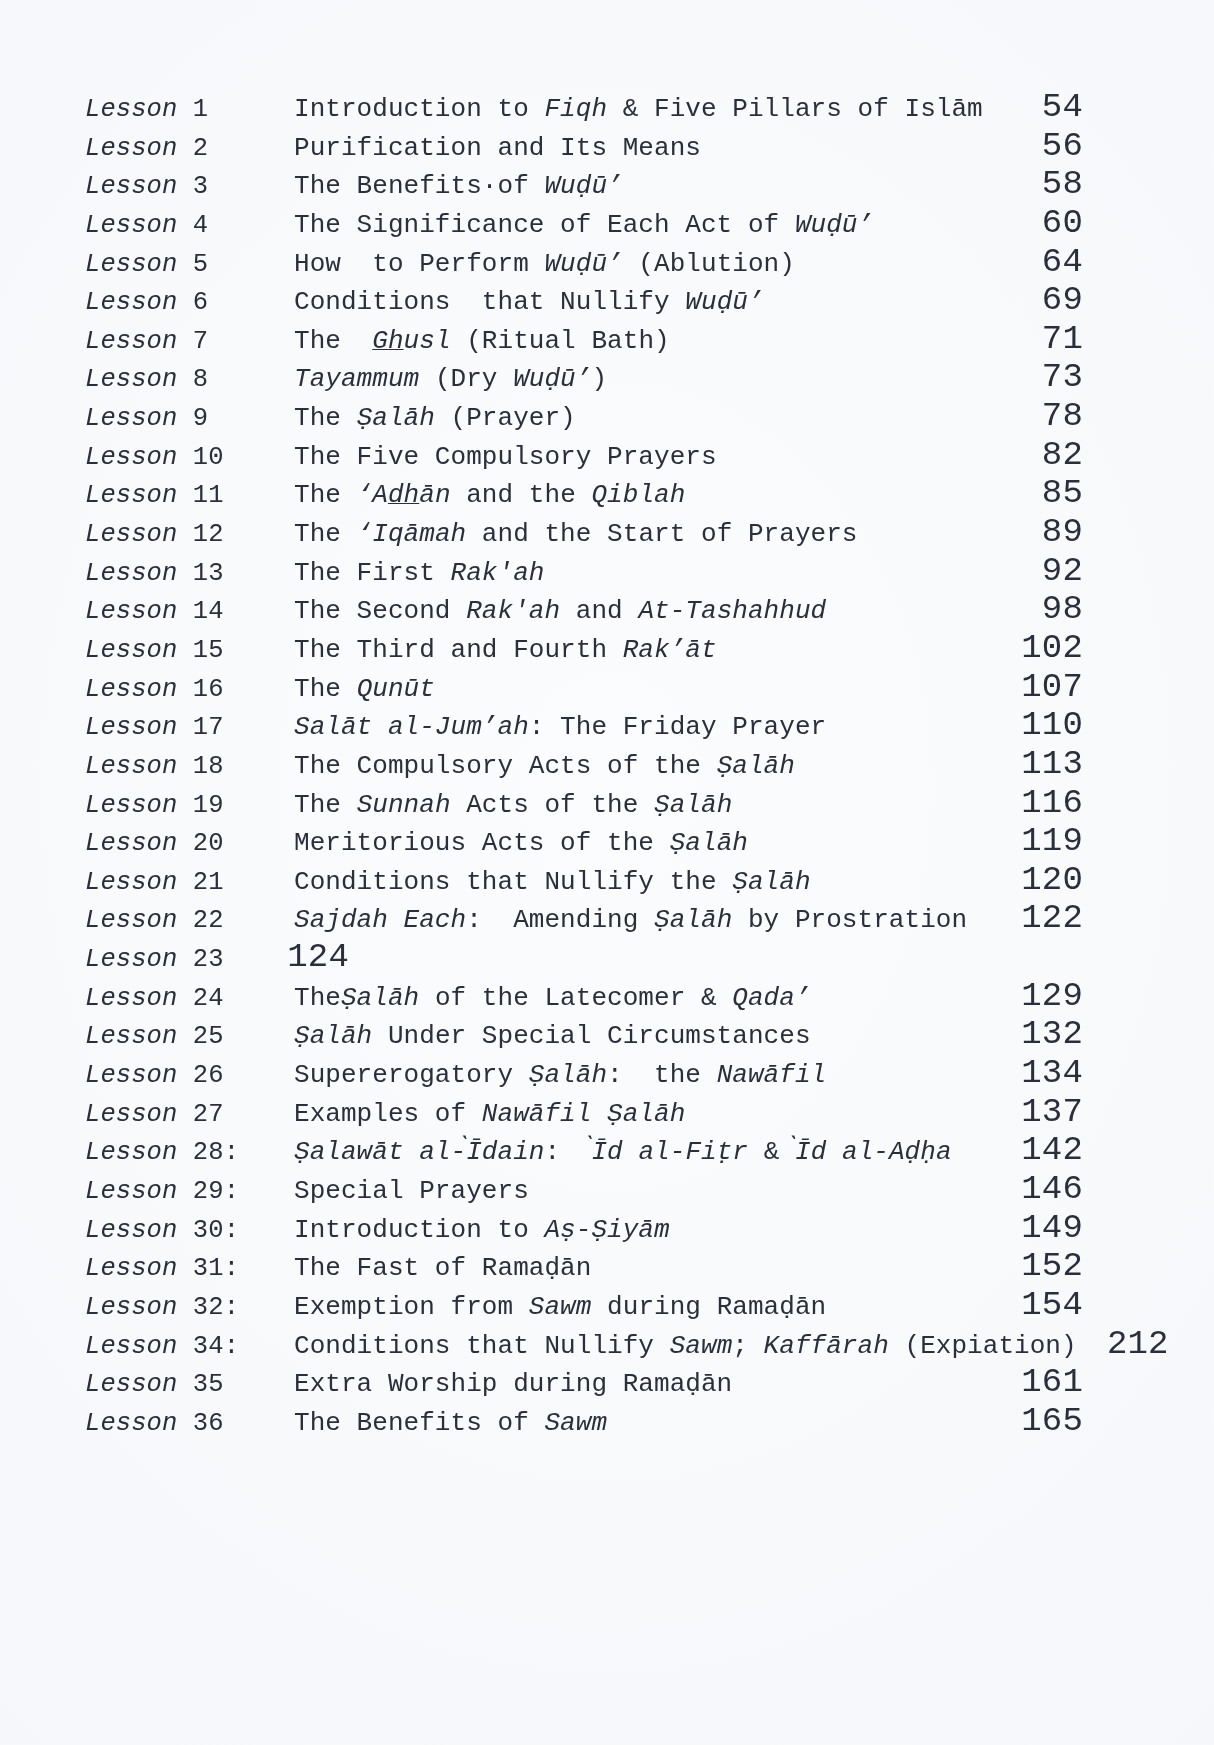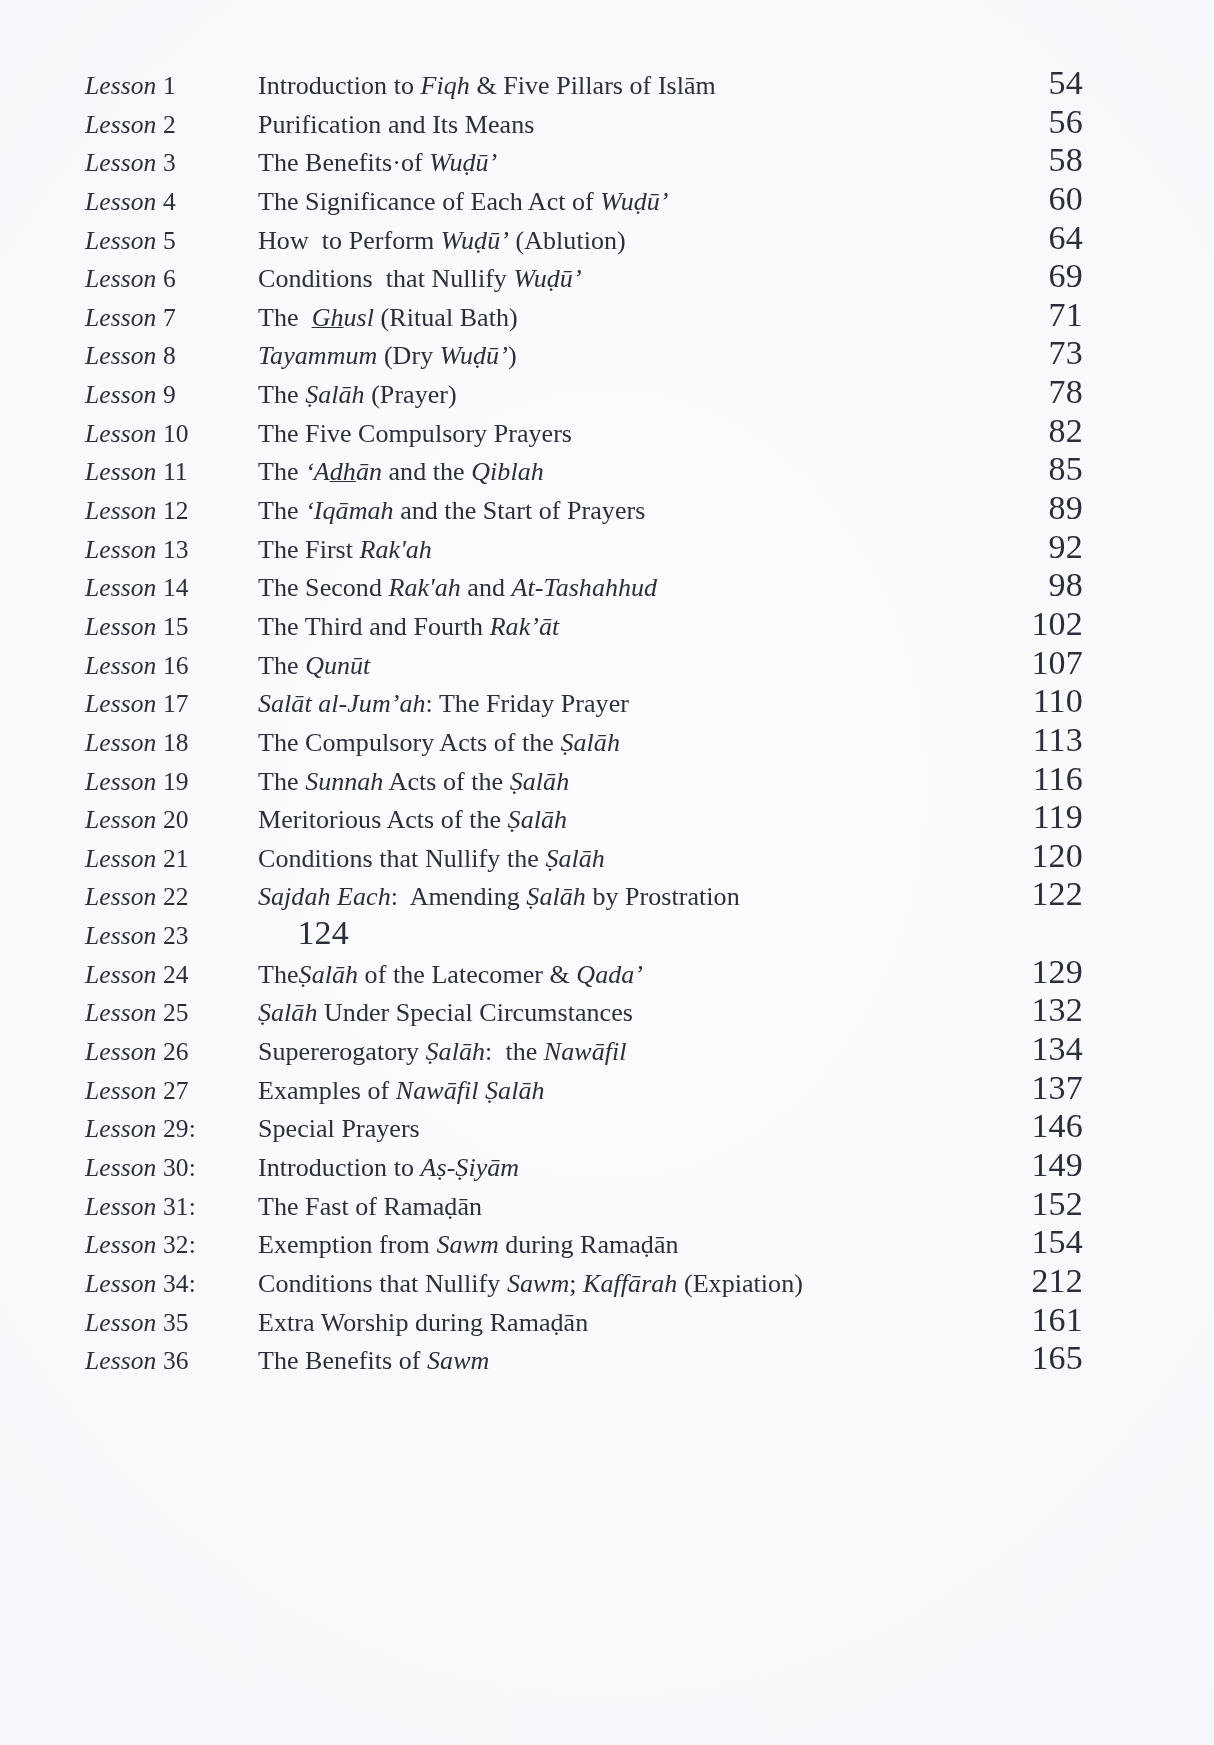--- a/index.html
+++ b/index.html
@@ -21,22 +21,23 @@
     width: 1214px;
     height: 1745px;
     background:
       radial-gradient(ellipse 140% 120% at 50% 45%, #fbfcfd 0%, #f6f7fa 62%, #eef0f5 100%);
     box-sizing: border-box;
   }
 
   .toc {
     position: absolute;
     left: 85px;
-    top: 64px;
+    top: 88px;
     width: 1010px;
+    font-family: Liberation Mono, monospace;
   }
 
   .toc-row {
     display: flex;
     align-items: baseline;
     height: 38.65px;
     white-space: nowrap;
   }
 
   .lesson-label {
@@ -49,20 +50,21 @@
   }
   .lesson-label .num {
     font-style: normal;
   }
 
   .entry-title {
     flex: 1 1 auto;
     font-size: 26px;
     padding-left: 1px;
     letter-spacing: 0.05px;
+    margin-left: 36px;
   }
   .entry-title i {
     font-style: italic;
   }
   .entry-title u {
     text-decoration: underline;
     text-decoration-thickness: 1px;
     text-underline-offset: 1px;
   }
 
@@ -207,20 +209,25 @@
         <div class="lesson-label"><span class="word">Lesson</span> <span class="num">26</span></div>
         <div class="entry-title">Supererogatory <i>Ṣalāh</i>:&nbsp; the <i>Nawāfil</i></div>
         <div class="page-num">134</div>
       </div>
       <div class="toc-row">
         <div class="lesson-label"><span class="word">Lesson</span> <span class="num">27</span></div>
         <div class="entry-title">Examples of <i>Nawāfil Ṣalāh</i></div>
         <div class="page-num">137</div>
       </div>
       <div class="toc-row">
+        <div class="lesson-label"><span class="word">Lesson</span> <span class="num">28:</span></div>
+        <div class="entry-title"><i>Ṣalawāt al-̀Īdain</i>:&nbsp; <i>̀Īd al-Fiṭr</i> &amp; <i>̀Īd al-Aḍḥa</i></div>
+        <div class="page-num">142</div>
+      </div>
+      <div class="toc-row">
         <div class="lesson-label"><span class="word">Lesson</span> <span class="num">29:</span></div>
         <div class="entry-title">Special Prayers</div>
         <div class="page-num">146</div>
       </div>
       <div class="toc-row">
         <div class="lesson-label"><span class="word">Lesson</span> <span class="num">30:</span></div>
         <div class="entry-title">Introduction to <i>Aṣ-Ṣiyām</i></div>
         <div class="page-num">149</div>
       </div>
       <div class="toc-row">

